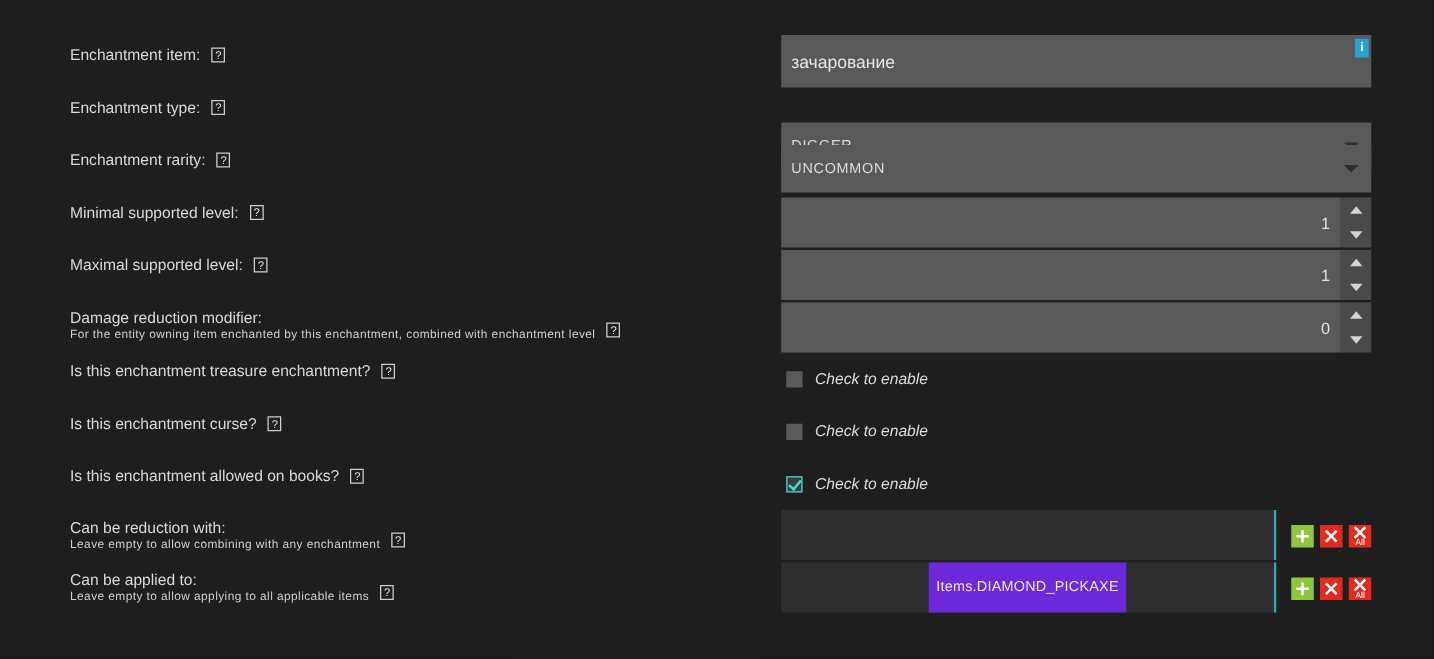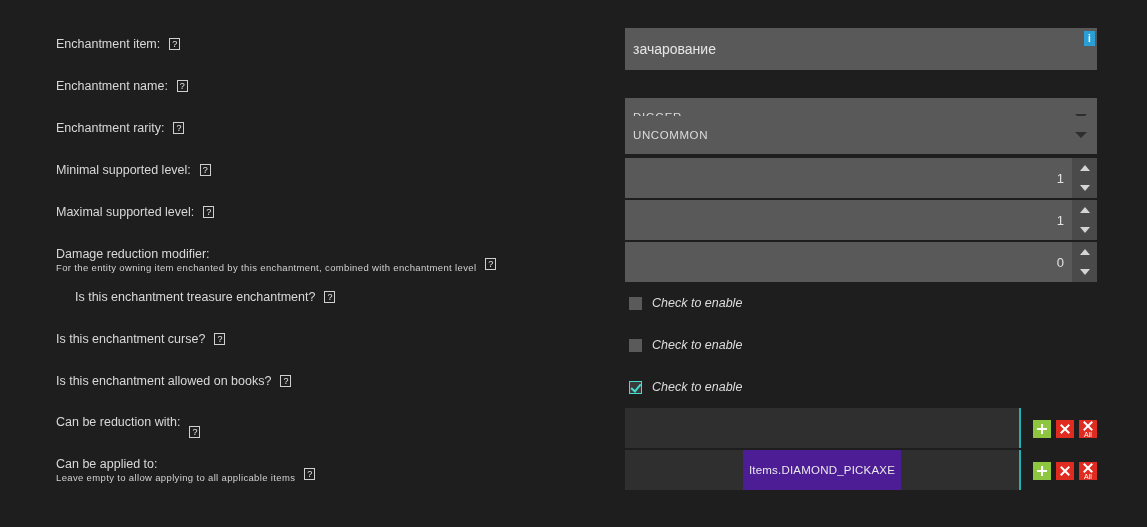--- a/index.html
+++ b/index.html
@@ -218,21 +218,21 @@
     width: 394px;
     background: #2f2f2f;
     border-bottom: 2px solid #1e1e1e;
     box-sizing: border-box;
     display: flex;
     align-items: center;
     justify-content: center;
     position: relative;
   }
   .chip {
-    background: #4c1d95;
+    background: #6d28d9;
     color: #e9e9e9;
     font-size: 11.5px;
     padding: 14px 6px;
     white-space: nowrap;
     letter-spacing: 0.2px;
   }
   .list-sep {
     width: 2px;
     background: #23b0b5;
     margin-bottom: 2px;
@@ -315,21 +315,21 @@
 
   <div class="lbl-row" style="top:37px;">
     <span class="lbl-text-wrap">
       <span class="lbl-main">Enchantment item:</span>
     </span>
     <span class="help-icon align-top">?</span>
   </div>
 
   <div class="lbl-row" style="top:79px;">
     <span class="lbl-text-wrap">
-      <span class="lbl-main">Enchantment name:</span>
+      <span class="lbl-main">Enchantment type:</span>
     </span>
     <span class="help-icon align-top">?</span>
   </div>
 
   <div class="lbl-row" style="top:121px;">
     <span class="lbl-text-wrap">
       <span class="lbl-main">Enchantment rarity:</span>
     </span>
     <span class="help-icon align-top">?</span>
   </div>
@@ -349,21 +349,21 @@
   </div>
 
   <div class="lbl-row" style="top:247px;">
     <span class="lbl-text-wrap">
       <span class="lbl-main">Damage reduction modifier:</span>
       <span class="lbl-sub">For the entity owning item enchanted by this enchantment, combined with enchantment level</span>
     </span>
     <span class="help-icon" style="margin-top:11px;">?</span>
   </div>
 
-  <div class="lbl-row" style="top:290px;margin-left:19px;">
+  <div class="lbl-row" style="top:290px;">
     <span class="lbl-text-wrap">
       <span class="lbl-main">Is this enchantment treasure enchantment?</span>
     </span>
     <span class="help-icon align-top">?</span>
   </div>
 
   <div class="lbl-row" style="top:332px;">
     <span class="lbl-text-wrap">
       <span class="lbl-main">Is this enchantment curse?</span>
     </span>
@@ -373,20 +373,21 @@
   <div class="lbl-row" style="top:374px;">
     <span class="lbl-text-wrap">
       <span class="lbl-main">Is this enchantment allowed on books?</span>
     </span>
     <span class="help-icon align-top">?</span>
   </div>
 
   <div class="lbl-row" style="top:415px;">
     <span class="lbl-text-wrap">
       <span class="lbl-main">Can be reduction with:</span>
+      <span class="lbl-sub">Leave empty to allow combining with any enchantment</span>
     </span>
     <span class="help-icon" style="margin-top:11px;">?</span>
   </div>
 
   <div class="lbl-row" style="top:457px;">
     <span class="lbl-text-wrap">
       <span class="lbl-main">Can be applied to:</span>
       <span class="lbl-sub">Leave empty to allow applying to all applicable items</span>
     </span>
     <span class="help-icon" style="margin-top:11px;">?</span>

